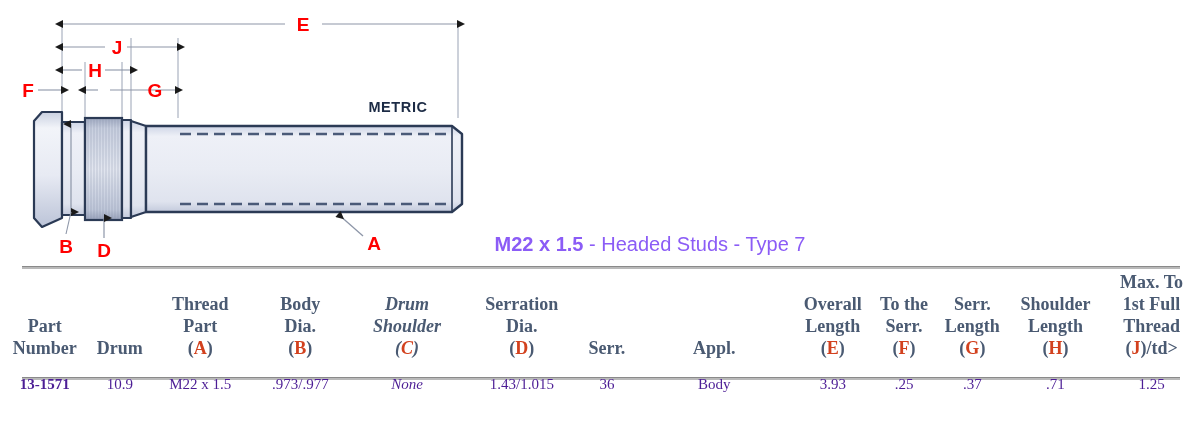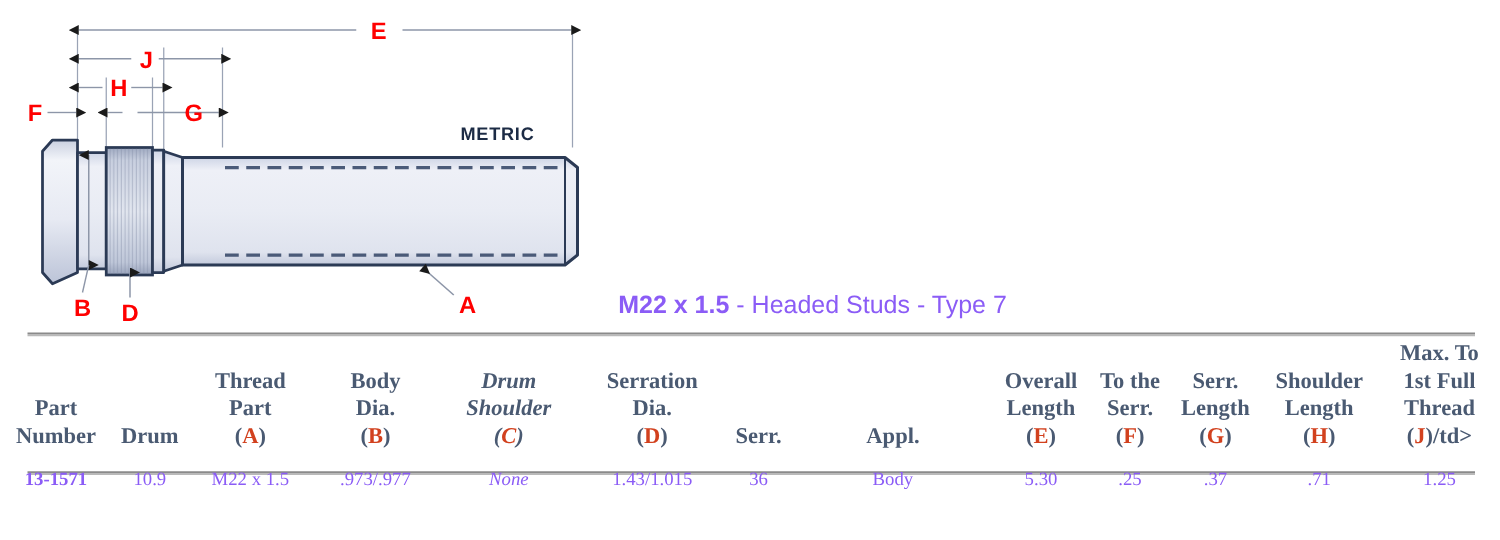--- a/index.html
+++ b/index.html
@@ -72,21 +72,21 @@
   #spec-table th .code {
     color: #D2411E;
     font-weight: bold;
   }
   #spec-table th .tag {
     color: #4A5A72;
     font-weight: bold;
   }
   #spec-table td {
     font-size: 15px;
-    color: #8b5cf6;
+    color: #4c1d95;
     text-align: center;
     padding: 12px 0 12px 0;
     white-space: nowrap;
   }
   #spec-table td.partno {
     font-weight: bold;
   }
   .c-part    { width: 92px; }
   .c-grade   { width: 62px; }
   .c-thread  { width: 104px; }
@@ -304,20 +304,20 @@
   <tbody>
     <tr>
       <td class="c-part partno">13-1571</td>
       <td class="c-grade">10.9</td>
       <td class="c-thread">M22 x 1.5</td>
       <td class="c-body">.973/.977</td>
       <td class="c-drum">None</td>
       <td class="c-serrdia">1.43/1.015</td>
       <td class="c-serr">36</td>
       <td class="c-appl">Body</td>
-      <td class="c-ovl">5.30</td>
+      <td class="c-ovl">3.93</td>
       <td class="c-tothe">.25</td>
       <td class="c-serrlen">.37</td>
       <td class="c-shldr">.71</td>
       <td class="c-maxto">1.25</td>
     </tr>
   </tbody>
 </table>
 
 </body></html>

